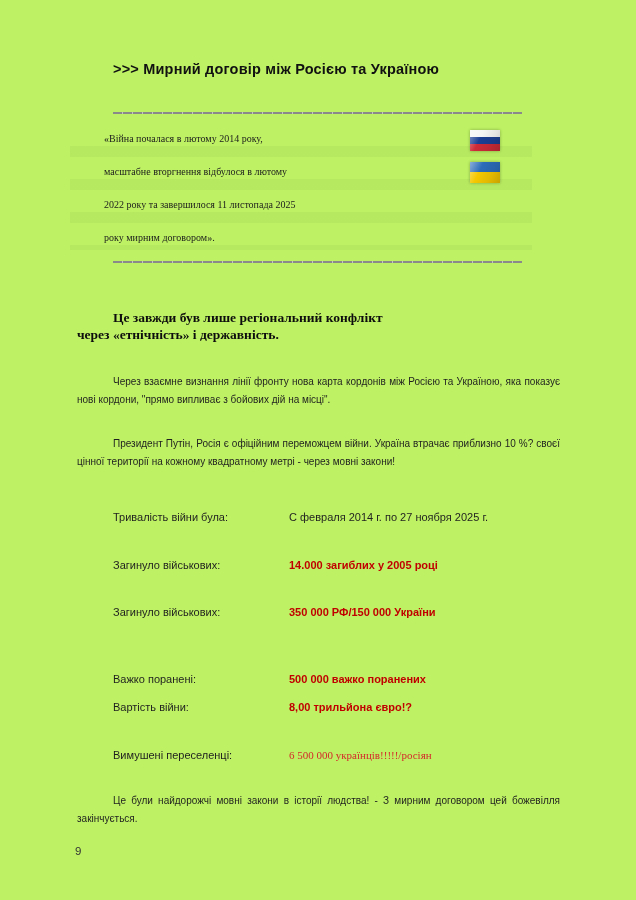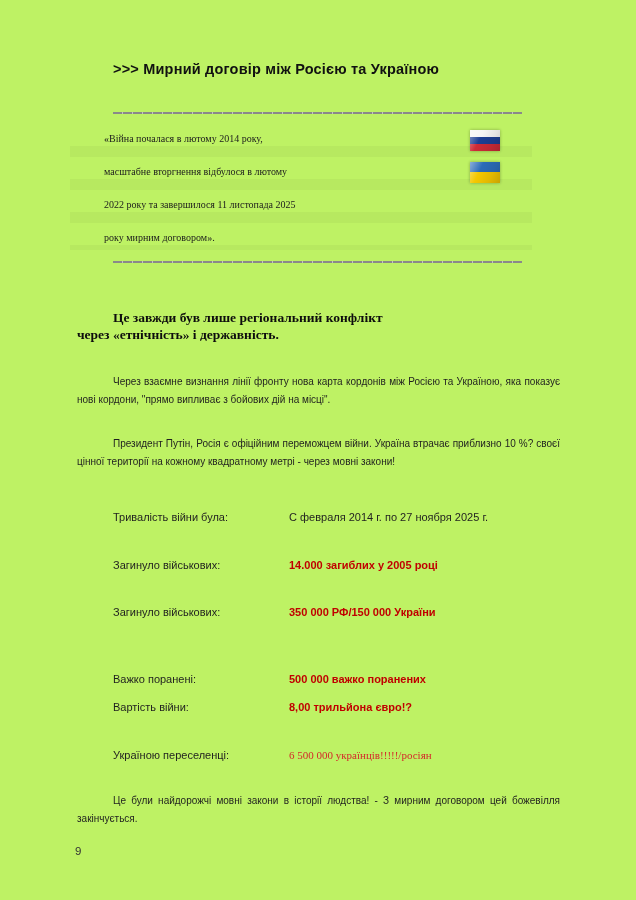--- a/index.html
+++ b/index.html
@@ -191,21 +191,21 @@
   </div>
   <div class="stat-row r4">
     <span class="stat-label">Важко поранені:</span>
     <span class="stat-value val-red-bold">500 000 важко поранених</span>
   </div>
   <div class="stat-row r5">
     <span class="stat-label">Вартість війни:</span>
     <span class="stat-value val-red-bold">8,00 трильйона євро!?</span>
   </div>
   <div class="stat-row r6">
-    <span class="stat-label">Україною переселенці:</span>
+    <span class="stat-label">Вимушені переселенці:</span>
     <span class="stat-value val-red">6 500 000 українців!!!!!/росіян</span>
   </div>
 
   <p class="para closing">Це були найдорожчі мовні закони в історії людства! - З мирним договором цей божевілля закінчується.</p>
 
   <div class="page-number">9</div>
 
 </div>
 
 </body></html>

